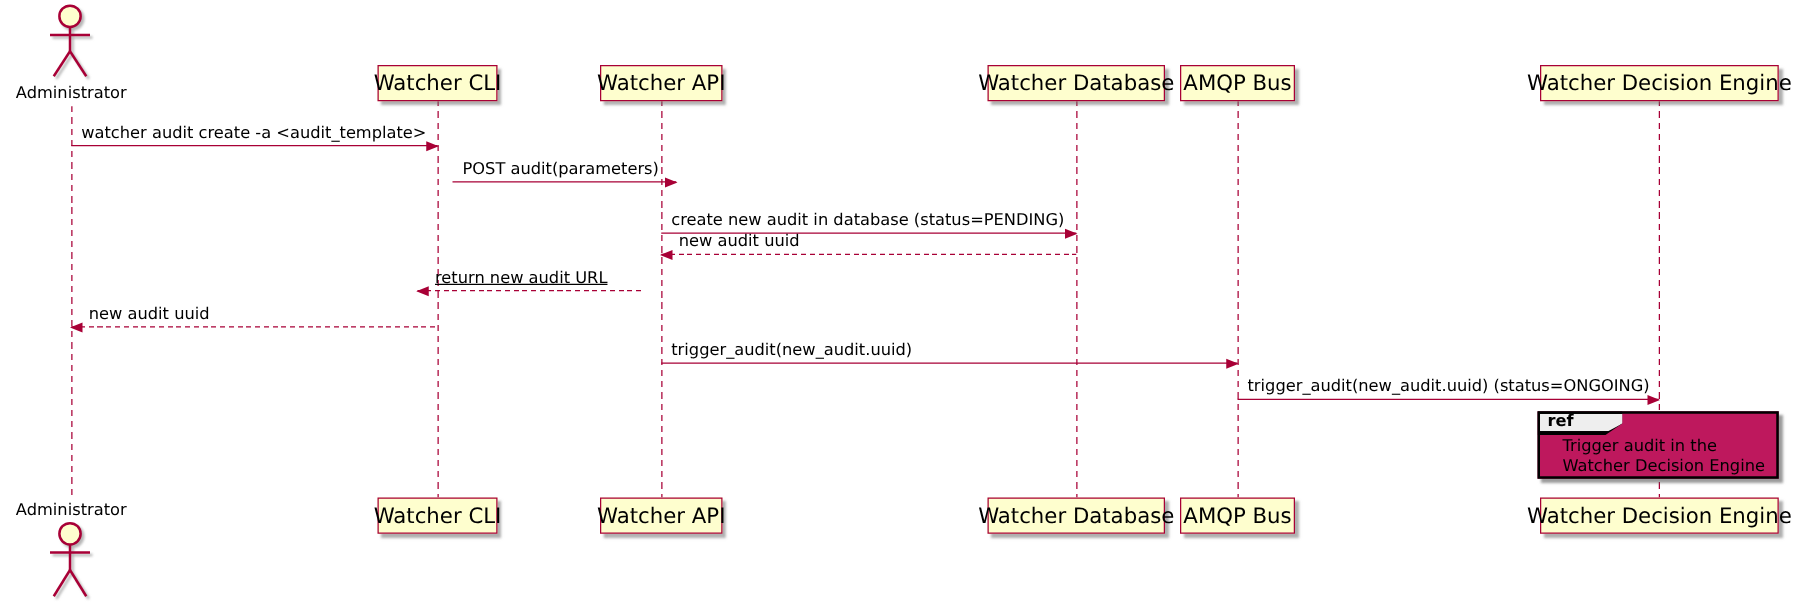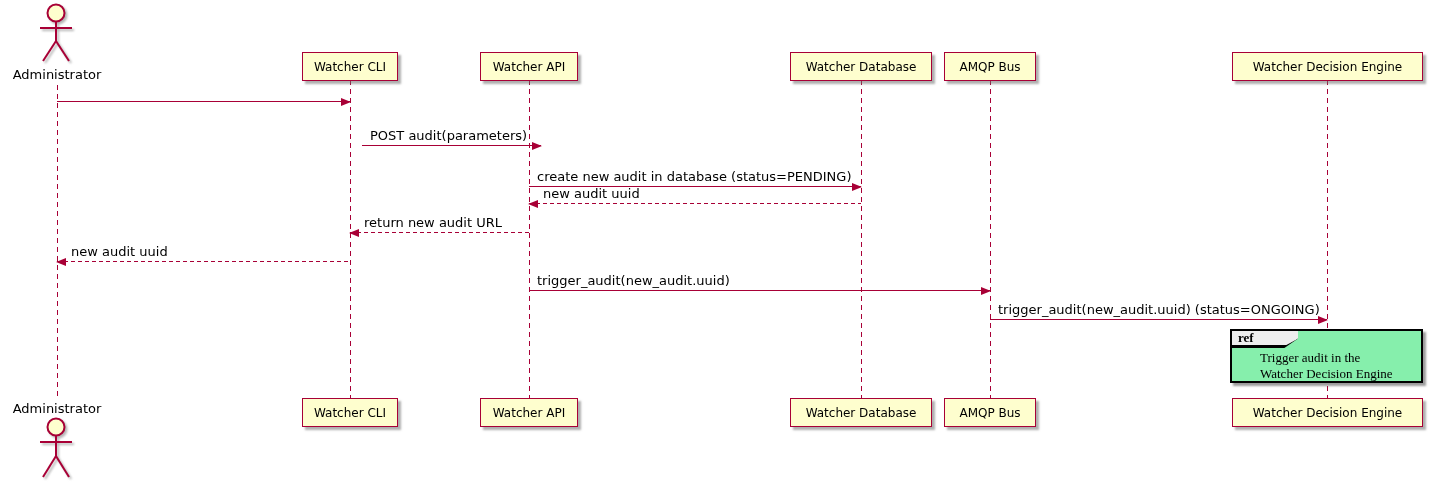--- a/index.html
+++ b/index.html
@@ -16,21 +16,21 @@
     position:absolute;width:1px;
     background:repeating-linear-gradient(to bottom,#A80036 0,#A80036 5px,transparent 5px,transparent 9px);
   }
   
   .pbox{
     position:absolute;height:29px;
     background:#FEFECE;
     border:1.5px solid #A80036;
     box-shadow:3px 3px 2px rgba(110,110,110,.55);
     display:flex;align-items:center;justify-content:center;
-    font-size:12px;white-space:nowrap;box-sizing:border-box;
+    font-size:17px;white-space:nowrap;box-sizing:border-box;
   }
   
   .actor-label{
     position:absolute;width:114px;text-align:center;height:15px;line-height:15px;
     white-space:nowrap;
   }
   .actor-fig{position:absolute;filter:drop-shadow(2.5px 2.5px 1px rgba(120,120,120,.55));}
   
   .msg{position:absolute;}
   .msg .t{display:block;height:15px;line-height:15px;white-space:nowrap;padding-left:8px;}
@@ -38,33 +38,33 @@
   .msg .ln{position:relative;height:1px;margin-top:2px;background:#A80036;}
   .msg.dashed .ln{
     background:repeating-linear-gradient(to right,#A80036 0,#A80036 4px,transparent 4px,transparent 7px);
   }
   .ah-r{position:absolute;right:-1px;top:-3.5px;width:0;height:0;
     border-top:4px solid transparent;border-bottom:4px solid transparent;border-left:10px solid #A80036;}
   .ah-l{position:absolute;left:-1px;top:-3.5px;width:0;height:0;
     border-top:4px solid transparent;border-bottom:4px solid transparent;border-right:10px solid #A80036;}
   
   .refbox{
-    position:absolute;background:#86efac;border:2px solid #000;
-    box-shadow:3px 3px 2px rgba(90,90,90,.6);box-sizing:border-box;font-family:Liberation Serif, serif;
+    position:absolute;background:#be185d;border:2px solid #000;
+    box-shadow:3px 3px 2px rgba(90,90,90,.6);box-sizing:border-box;
   }
   .ref-tab{
     position:absolute;left:-2px;top:-2px;width:68px;height:19px;background:#000;
     clip-path:polygon(0 0,100% 0,100% 50%,80% 100%,0 100%);
   }
   .ref-tab-inner{
     position:absolute;left:2px;top:2px;width:62px;height:14px;background:#EEEEEE;
     clip-path:polygon(0 0,100% 0,100% 48%,80% 100%,0 100%);
     font-weight:bold;font-size:13px;line-height:14px;padding-left:6px;box-sizing:content-box;
   }
-  .ref-text{position:absolute;left:28px;top:19px;line-height:16px;white-space:nowrap;}
+  .ref-text{position:absolute;left:18px;top:19px;line-height:16px;white-space:nowrap;}
 </style>
 </head>
 <body>
 
 <div class="stage">
 
   <div class="lifeline" style="left:57px;top:85px;height:315px;"></div>
   <div class="lifeline" style="left:350px;top:80px;height:318px;"></div>
   <div class="lifeline" style="left:529px;top:80px;height:318px;"></div>
   <div class="lifeline" style="left:861px;top:80px;height:318px;"></div>
@@ -82,20 +82,21 @@
   </svg>
   <div class="actor-label" style="left:0px;top:67px;">Administrator</div>
 
   <div class="pbox" style="left:302px;top:52px;width:96px;">Watcher CLI</div>
   <div class="pbox" style="left:480px;top:52px;width:98px;">Watcher API</div>
   <div class="pbox" style="left:790px;top:52px;width:142px;">Watcher Database</div>
   <div class="pbox" style="left:944px;top:52px;width:92px;">AMQP Bus</div>
   <div class="pbox" style="left:1232px;top:52px;width:191px;">Watcher Decision Engine</div>
 
   <div class="msg" style="left:57px;top:99px;width:293px;">
+    <span class="t">watcher audit create -a &lt;audit_template&gt;</span>
     <div class="ln">
         <i class="ah-r"></i>
       </div>
   </div>
   <div class="msg" style="left:350px;top:128px;width:179px;margin-left:12px;">
     <span class="t">POST audit(parameters)</span>
     <div class="ln">
         <i class="ah-r"></i>
       </div>
   </div>
@@ -104,21 +105,21 @@
     <div class="ln">
         <i class="ah-r"></i>
       </div>
   </div>
   <div class="msg dashed leftward" style="left:529px;top:186px;width:332px;">
     <span class="t">new audit uuid</span>
     <div class="ln">
         <i class="ah-l"></i>
       </div>
   </div>
-  <div class="msg dashed leftward" style="left:350px;top:215px;width:179px;">
+  <div class="msg dashed leftward" style="left:334px;top:215px;width:179px;text-decoration:underline;">
     <span class="t">return new audit URL</span>
     <div class="ln">
         <i class="ah-l"></i>
       </div>
   </div>
   <div class="msg dashed leftward" style="left:57px;top:244px;width:293px;">
     <span class="t">new audit uuid</span>
     <div class="ln">
         <i class="ah-l"></i>
       </div>

